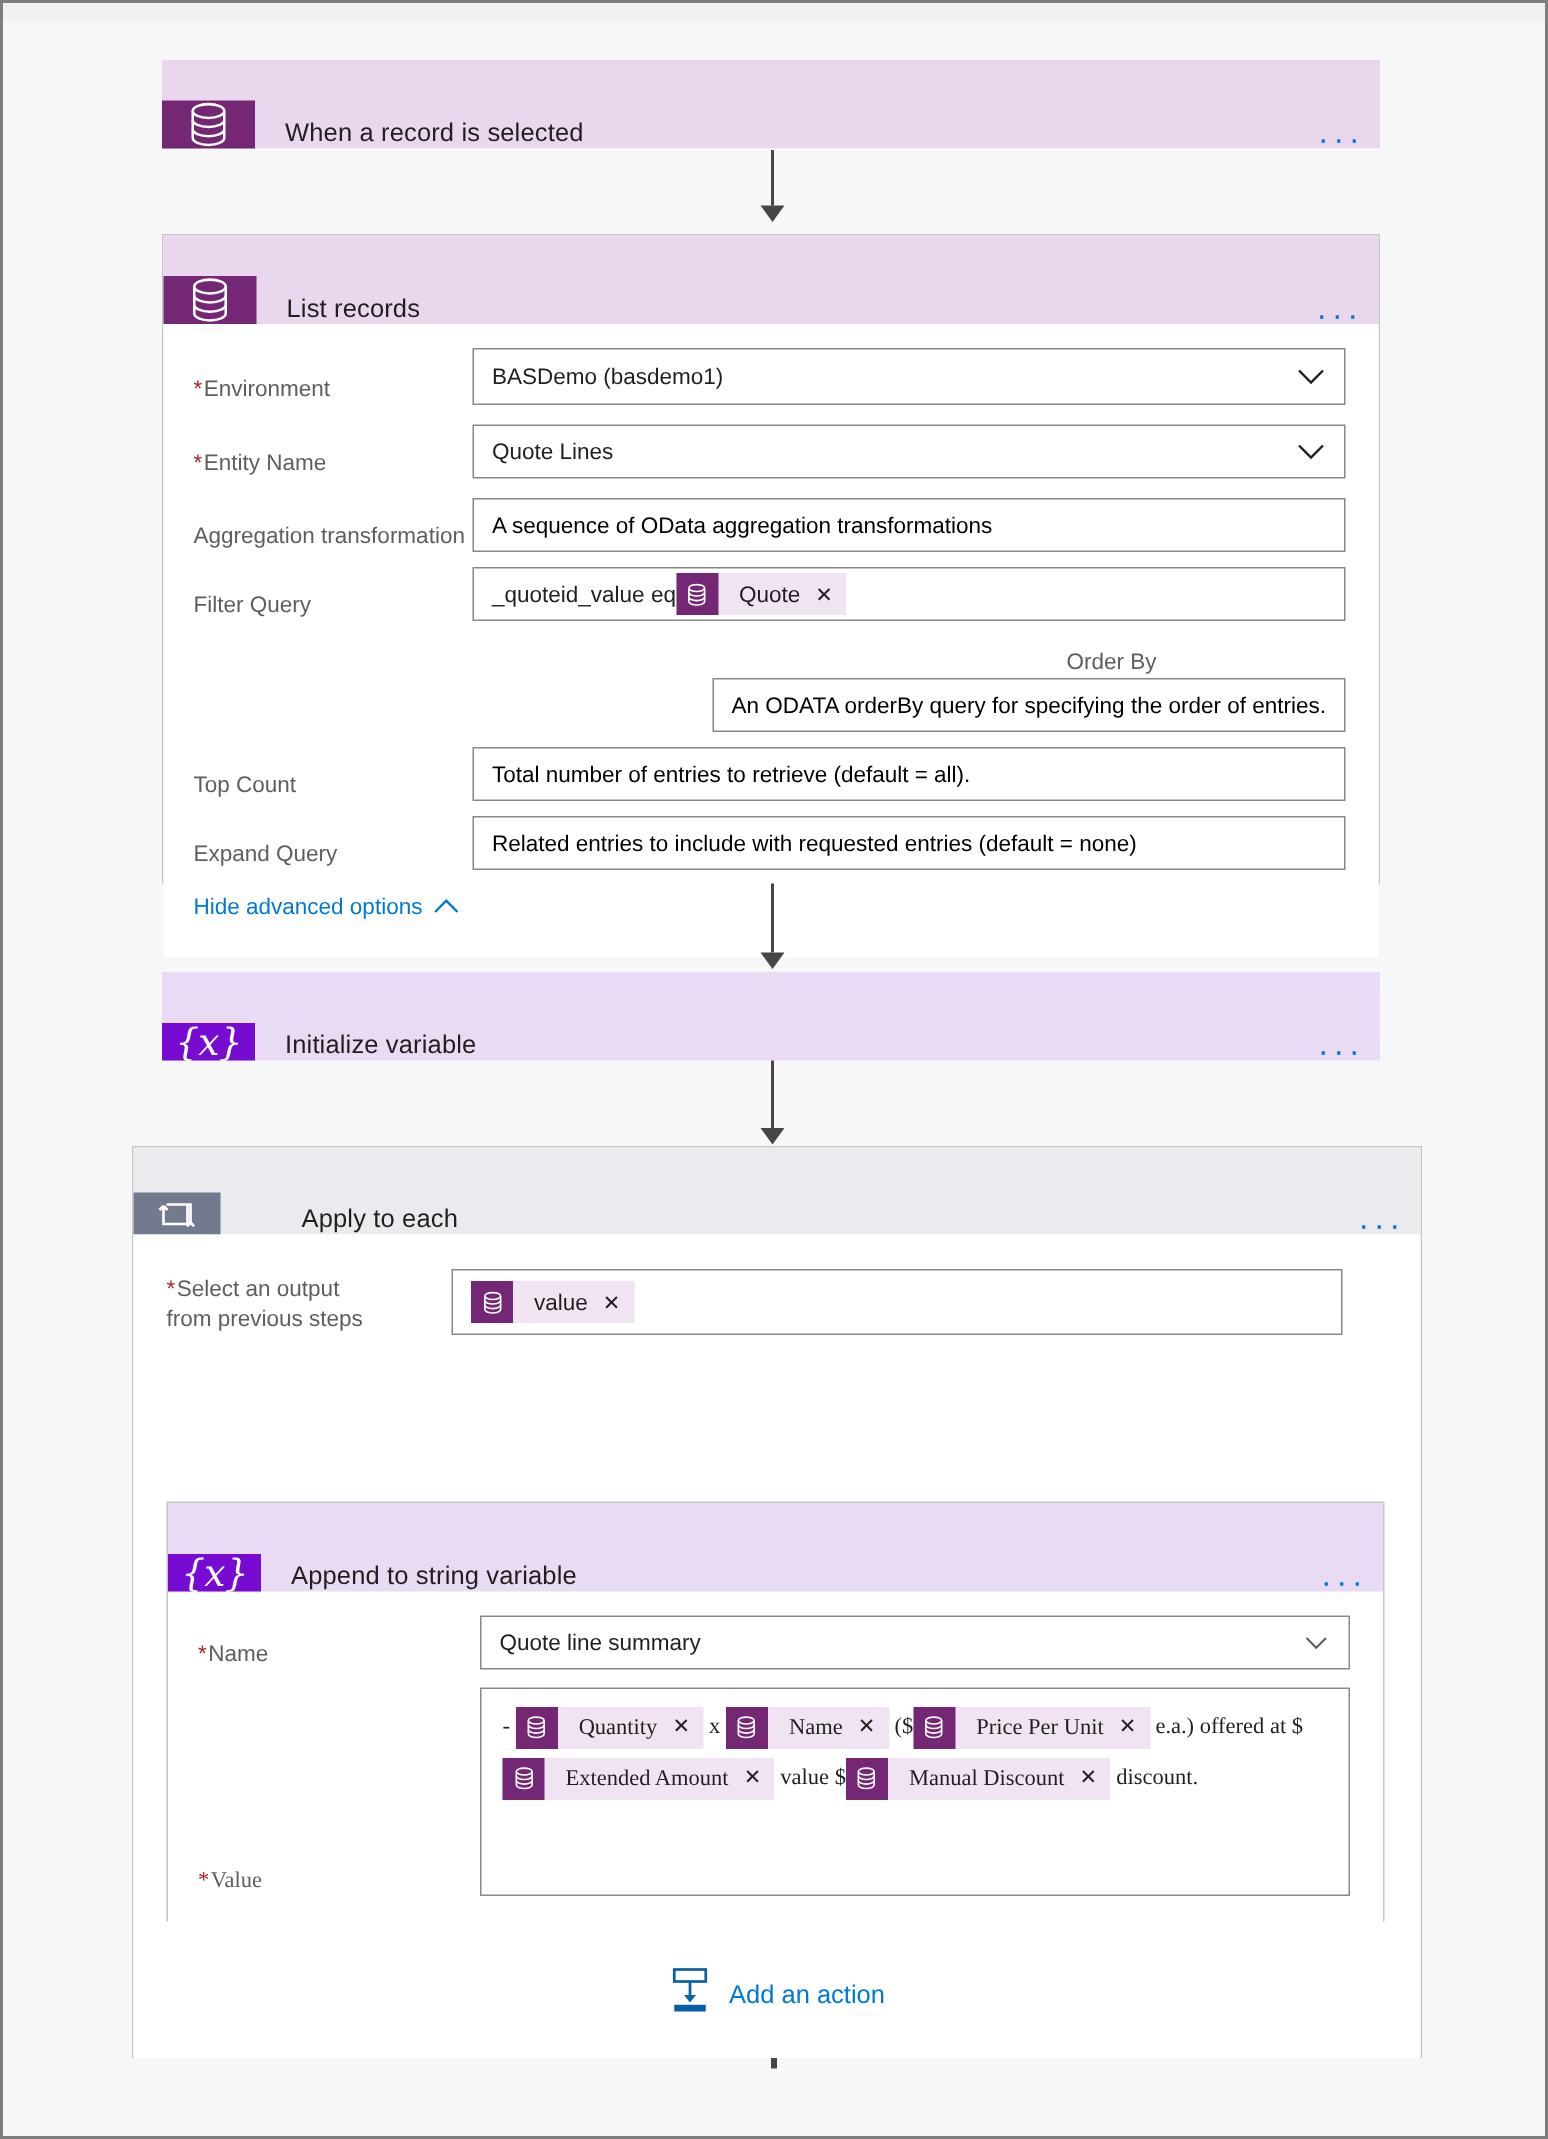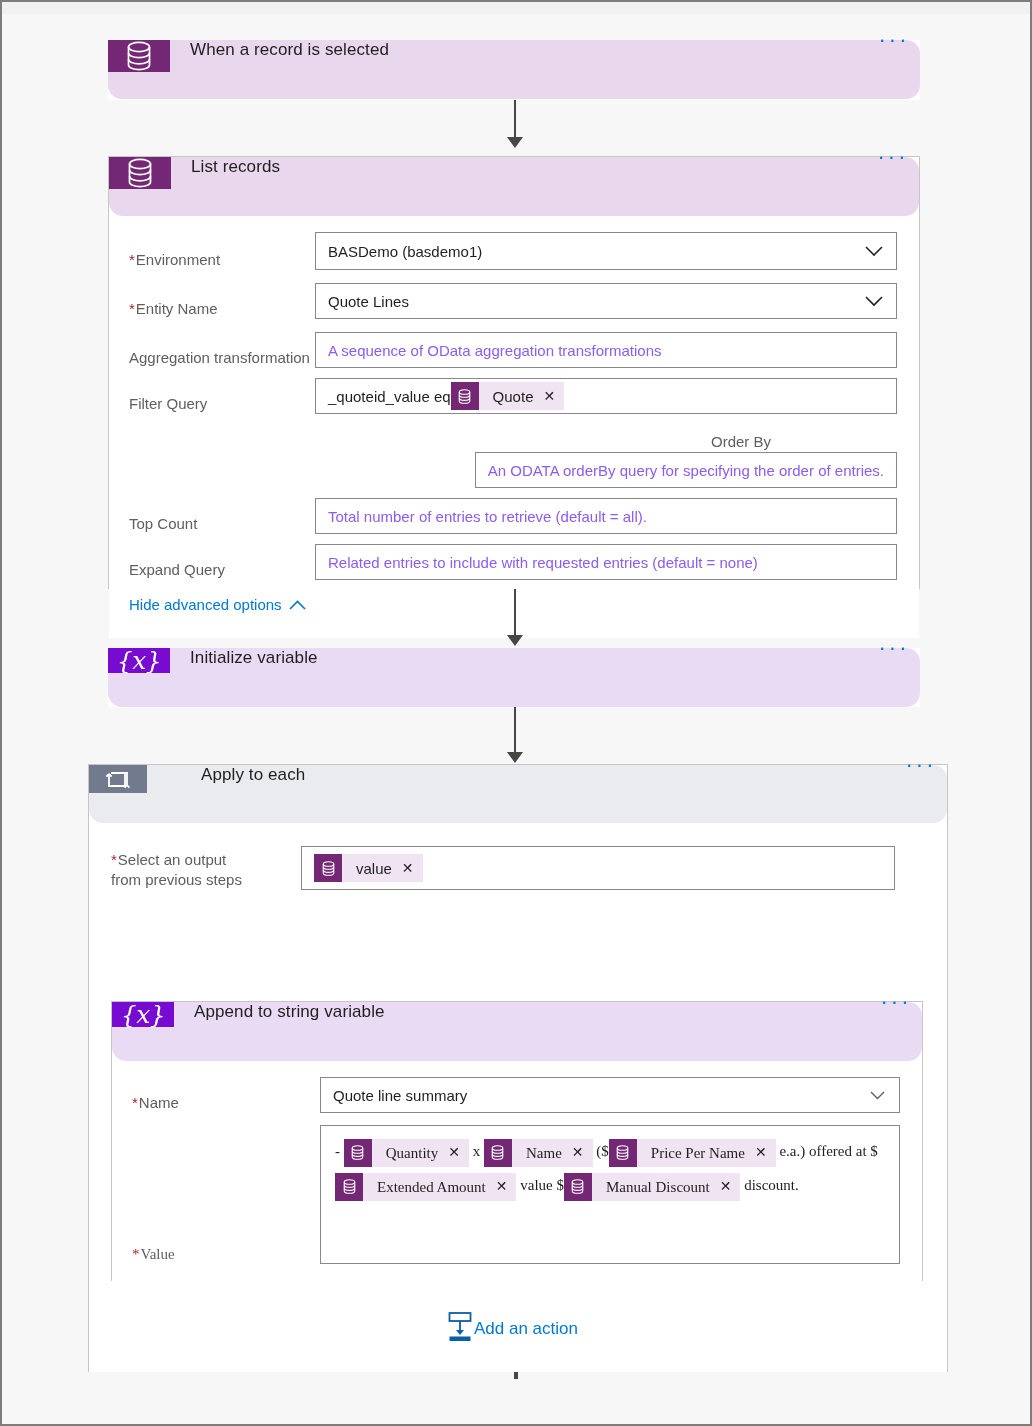--- a/index.html
+++ b/index.html
@@ -30,24 +30,23 @@
     background: #f1f1f1;
   }
 
   
   .card {
     position: absolute;
     background: #ffffff;
     border: 1px solid #c8c6c4;
   }
   .card-head {
-    display: flex; align-items: flex-start;
+    display: flex; align-items: flex-end;
     height: 59px;
     position: relative;
-    border-radius: 14px;
   }
   .card-head.lilac { background: #e8d7ed; }
   .card-head.lilac2 { background: #eadbf5; }
   .card-head.grey { background: #e9ebee; gap: 36px; }
   .icon-box {
     width: 62px; min-width: 62px;
     display: flex; align-items: center; justify-content: center;
   }
   .icon-box.dataverse { background: #742774; }
   .icon-box.variable  { background: #770bd2; }
@@ -100,21 +99,21 @@
   .field {
     flex: 1;
     min-height: 36px;
     border: 1px solid #8a8886;
     background: #fff;
     display: flex; align-items: center;
     padding: 0 12px;
     font-size: 15px;
     color: #201f1e;
   }
-  .field .ph { color: #8b5cf6; }
+  .field .ph { color: #000000; }
   .chev {
     margin-left: auto;
     width: 20px; height: 20px;
     flex: 0 0 20px;
     color: #605e5c;
     display:flex; align-items:center; justify-content:center;
   }
   .chev-dark { color: #201f1e; }
 
   
@@ -194,21 +193,21 @@
     background: #fff;
     padding: 8px 12px 10px 14px;
     font-size: 15px;
     color: #201f1e;
     line-height: 34px;
   }
   .value-box .txt { white-space: pre; }
 
   .add-action {
     position: absolute;
-    display: flex; align-items: center; 
+    display: flex; align-items: center; gap: 12px;
     cursor: pointer;
   }
   .add-action .aa-label { color: #0078d4; font-size: 17px; }
 
   .stub {
     position:absolute;
     width: 2px; background: #484644;
   }
 </style>
 </head>
@@ -467,21 +466,21 @@
                   <span class="chip-x">✕</span>
                 </span><span class="txt"> ($</span><span class="chip">
                   <span class="chip-ico">
                     <svg width="15" height="17" viewBox="0 0 30 32" aria-hidden="true">
                       <ellipse cx="15" cy="7" rx="10.5" ry="4.6" fill="none" stroke="#ffffff" stroke-width="2.2"></ellipse>
                       <path d="M4.5 7 V25 C4.5 27.5 9.2 29.6 15 29.6 C20.8 29.6 25.5 27.5 25.5 25 V7" fill="none" stroke="#ffffff" stroke-width="2.2"></path>
                       <path d="M4.5 13 C4.5 15.5 9.2 17.6 15 17.6 C20.8 17.6 25.5 15.5 25.5 13" fill="none" stroke="#ffffff" stroke-width="2.2"></path>
                       <path d="M4.5 19.2 C4.5 21.7 9.2 23.8 15 23.8 C20.8 23.8 25.5 21.7 25.5 19.2" fill="none" stroke="#ffffff" stroke-width="2.2"></path>
                     </svg>
                   </span>
-                  <span class="chip-lbl">Price Per Name</span>
+                  <span class="chip-lbl">Price Per Unit</span>
                   <span class="chip-x">✕</span>
                 </span><span class="txt"> e.a.) offered at $</span><span class="chip">
                   <span class="chip-ico">
                     <svg width="15" height="17" viewBox="0 0 30 32" aria-hidden="true">
                       <ellipse cx="15" cy="7" rx="10.5" ry="4.6" fill="none" stroke="#ffffff" stroke-width="2.2"></ellipse>
                       <path d="M4.5 7 V25 C4.5 27.5 9.2 29.6 15 29.6 C20.8 29.6 25.5 27.5 25.5 25 V7" fill="none" stroke="#ffffff" stroke-width="2.2"></path>
                       <path d="M4.5 13 C4.5 15.5 9.2 17.6 15 17.6 C20.8 17.6 25.5 15.5 25.5 13" fill="none" stroke="#ffffff" stroke-width="2.2"></path>
                       <path d="M4.5 19.2 C4.5 21.7 9.2 23.8 15 23.8 C20.8 23.8 25.5 21.7 25.5 19.2" fill="none" stroke="#ffffff" stroke-width="2.2"></path>
                     </svg>
                   </span>

